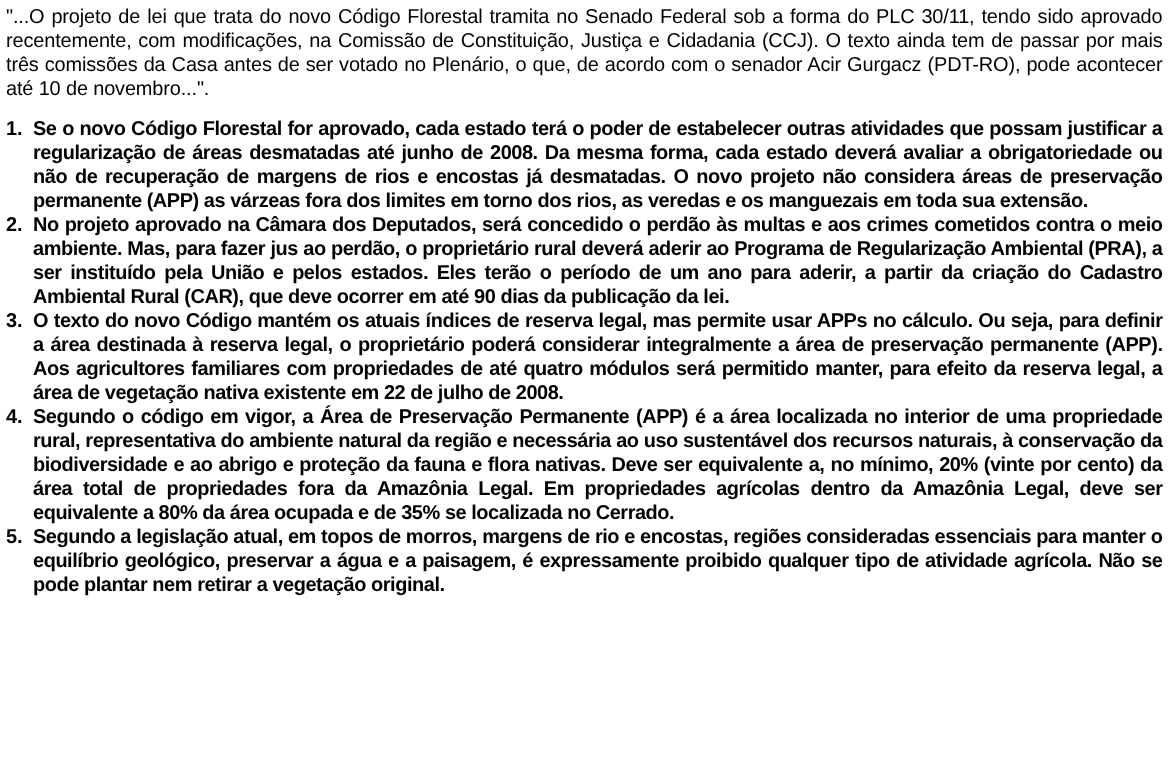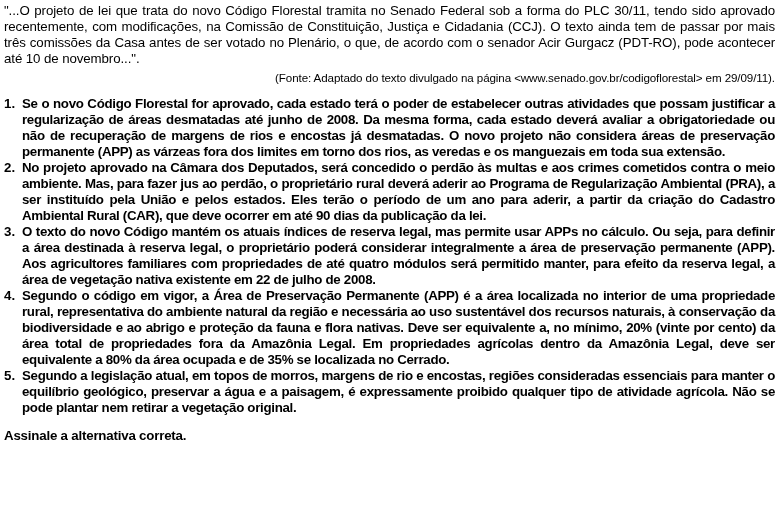--- a/index.html
+++ b/index.html
@@ -59,21 +59,20 @@
     letter-spacing: -0.2px;
   }
 </style>
 </head>
 <body>
 
 <div class="page">
 
   <p class="quote">"...O projeto de lei que trata do novo Código Florestal tramita no Senado Federal sob a forma do PLC 30/11, tendo sido aprovado recentemente, com modificações, na Comissão de Constituição, Justiça e Cidadania (CCJ). O texto ainda tem de passar por mais três comissões da Casa antes de ser votado no Plenário, o que, de acordo com o senador Acir Gurgacz (PDT-RO), pode acontecer até 10 de novembro...".</p>
 
-  <p class="source">(Fonte: Adaptado do texto divulgado na página &lt;www.senado.gov.br/codigoflorestal&gt; em 29/09/11).</p>
 
 
   <div class="list">
 
     <div class="item">
       <span class="item-num">1.</span>
       <span class="item-body">Se o novo Código Florestal for aprovado, cada estado terá o poder de estabelecer outras atividades que possam justificar a regularização de áreas desmatadas até junho de 2008. Da mesma forma, cada estado deverá avaliar a obrigatoriedade ou não de recuperação de margens de rios e encostas já desmatadas. O novo projeto não considera áreas de preservação permanente (APP) as várzeas fora dos limites em torno dos rios, as veredas e os manguezais em toda sua extensão.</span>
     </div>
 
     <div class="item">
@@ -91,15 +90,14 @@
       <span class="item-body">Segundo o código em vigor, a Área de Preservação Permanente (APP) é a área localizada no interior de uma propriedade rural, representativa do ambiente natural da região e necessária ao uso sustentável dos recursos naturais, à conservação da biodiversidade e ao abrigo e proteção da fauna e flora nativas. Deve ser equivalente a, no mínimo, 20% (vinte por cento) da área total de propriedades fora da Amazônia Legal. Em propriedades agrícolas dentro da Amazônia Legal, deve ser equivalente a 80% da área ocupada e de 35% se localizada no Cerrado.</span>
     </div>
 
     <div class="item">
       <span class="item-num">5.</span>
       <span class="item-body">Segundo a legislação atual, em topos de morros, margens de rio e encostas, regiões consideradas essenciais para manter o equilíbrio geológico, preservar a água e a paisagem, é expressamente proibido qualquer tipo de atividade agrícola. Não se pode plantar nem retirar a vegetação original.</span>
     </div>
 
   </div>
 
-  <p class="closing">Assinale a alternativa correta.</p>
 
 </div>
 
 </body></html>

